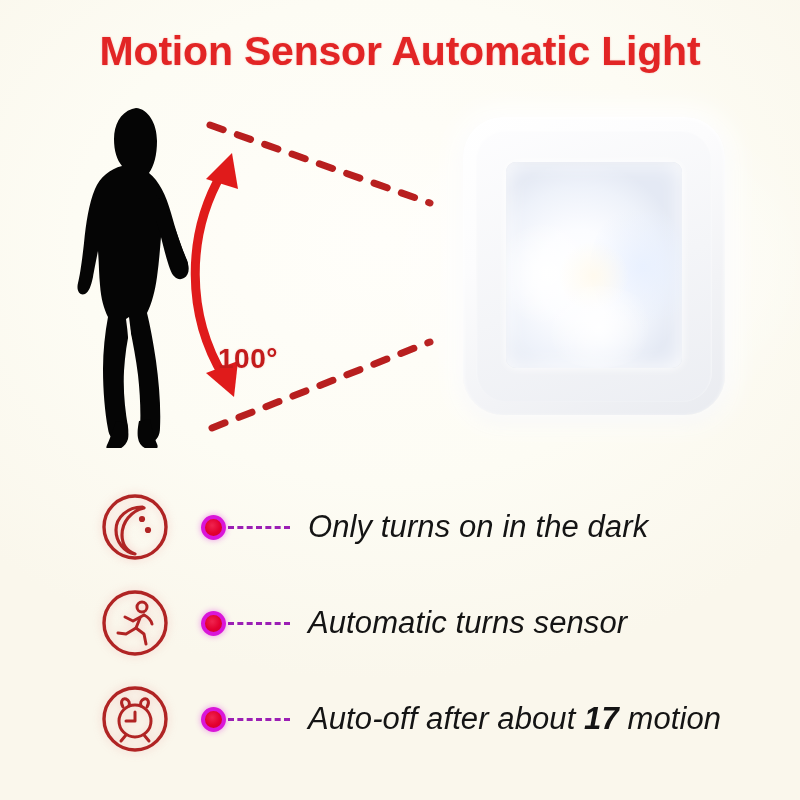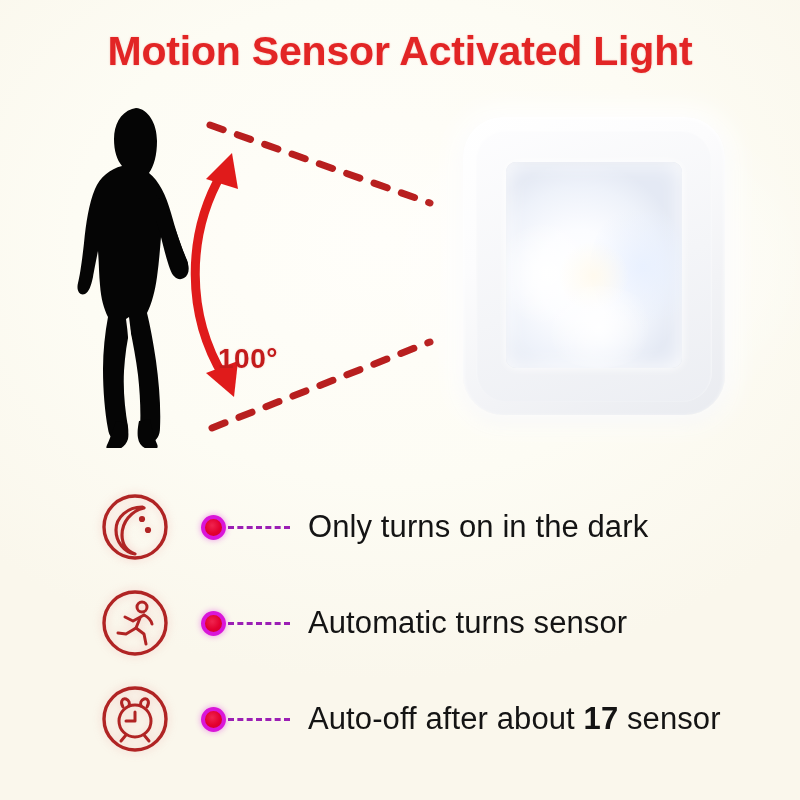--- a/index.html
+++ b/index.html
@@ -193,34 +193,35 @@
   }
   .feat-text {
     position: absolute;
     left: 308px;
     top: 28px;
     font-size: 31px;
     line-height: 42px;
     color: #141414;
     white-space: nowrap;
     letter-spacing: 0.1px;
+    font-style: italic;
   }
   .feat-text b {
     font-weight: 700;
   }
 </style>
 </head>
 <body>
 
 <div id="page">
 
   <div id="bg-wash"></div>
   <div id="bg-wash2"></div>
 
-  <div id="title">Motion Sensor Activated Light</div>
+  <div id="title">Motion Sensor Automatic Light</div>
 
   <div id="hero">
 
     <svg id="person" viewBox="0 0 160 345" preserveAspectRatio="xMidYMid meet">
       <path fill="#050505" d="
         M74,6 C62,10 56,22 56,36 C56,48 59,57 64,63
         C52,66 42,74 37,86 C31,100 28,120 26,140
         C24,158 22,172 20,180 C18,188 22,193 27,191
         C31,189 33,183 35,174 C36,168 38,158 40,148
         C41,160 41,172 42,182 C43,196 46,206 50,214
@@ -312,17 +313,17 @@
         <circle cx="35" cy="35" r="31" fill="none" stroke="#b02424" stroke-width="3.4"></circle>
         <circle cx="35" cy="37" r="16" fill="none" stroke="#b02424" stroke-width="3"></circle>
         <path d="M23,23 C20,18 22,14 26,15 C29,16 30,19 29,22" fill="none" stroke="#b02424" stroke-width="3" stroke-linecap="round"></path>
         <path d="M47,23 C50,18 48,14 44,15 C41,16 40,19 41,22" fill="none" stroke="#b02424" stroke-width="3" stroke-linecap="round"></path>
         <path d="M35,28 L35,37 L26,37" fill="none" stroke="#b02424" stroke-width="3" stroke-linecap="round" stroke-linejoin="round"></path>
         <path d="M26,51 L21,57" fill="none" stroke="#b02424" stroke-width="3" stroke-linecap="round"></path>
         <path d="M44,51 L49,57" fill="none" stroke="#b02424" stroke-width="3" stroke-linecap="round"></path>
       </svg>
       <div class="feat-bullet"></div>
       <div class="feat-dash"></div>
-      <div class="feat-text"><span>Auto-off after about </span><b>17</b><span> sensor</span></div>
+      <div class="feat-text"><span>Auto-off after about </span><b>17</b><span> motion</span></div>
     </div>
   </div>
 
 </div>
 
 </body></html>

